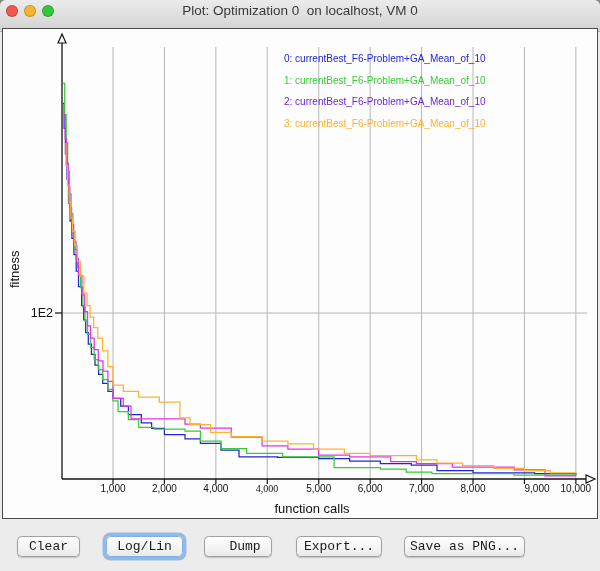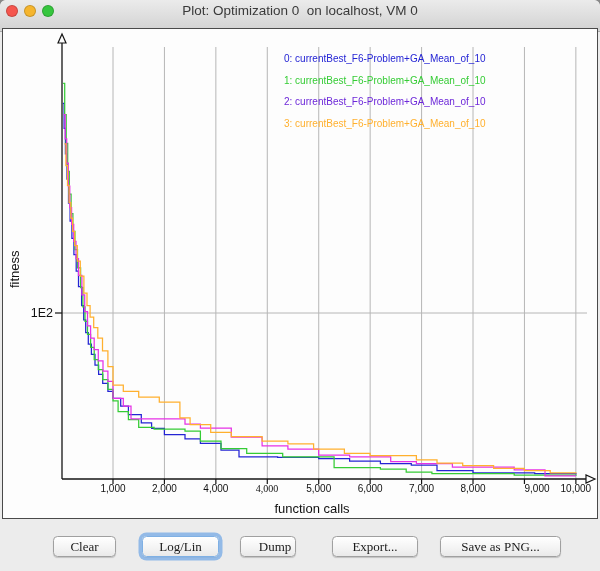--- a/index.html
+++ b/index.html
@@ -43,22 +43,22 @@
     font-size:13px;color:#111;
   }
   .xtick{
     position:absolute;top:454px;width:60px;text-align:center;
     font-size:10px;color:#111;
   }
   .btn{
     position:absolute;top:536px;height:21px;border:1px solid #a0a0a0;
     border-radius:4.5px;background:linear-gradient(#ffffff,#f3f3f3 60%,#e9e9e9);
     box-shadow:0 1px 1px rgba(0,0,0,.18);
-    font-family:Liberation Serif, serif;font-size:13px;color:#1a1a1a;
-    text-align:center;padding:0;cursor:default;margin-left:36px;
+    font-family:Liberation Mono, monospace;font-size:13px;color:#1a1a1a;
+    text-align:center;padding:0;cursor:default;
   }
   .btn.focused{
     box-shadow:0 0 0 3.5px rgba(110,165,230,.7),0 1px 1px rgba(0,0,0,.12);
     border-color:#7fb0e4;
     text-align:center;
   }
 </style>
 </head>
 <body>
 
@@ -117,17 +117,17 @@
       <div class="xtick" style="left: 285.72px;">5,000</div>
       <div class="xtick" style="left: 337.15px;">6,000</div>
       <div class="xtick" style="left: 388.58px;">7,000</div>
       <div class="xtick" style="left: 440.01px;">8,000</div>
       <div class="xtick" style="left: 504px;">9,000</div>
       <div class="xtick" style="left: 542.87px;">10,000</div>
     </div>
 
   <button class="btn" style="left:17px;width:63px;">Clear</button>
   <button class="btn focused" style="left:106px;width:77px;">Log/Lin</button>
-  <button class="btn" style="left:204px;width:56px;padding-left:14px;">Dump</button>
+  <button class="btn" style="left:204px;width:68px;padding-left:14px;">Dump</button>
   <button class="btn" style="left:296px;width:86px;">Export...</button>
   <button class="btn" style="left:404px;width:121px;">Save as PNG...</button>
 
 </div>
 
 </body></html>

